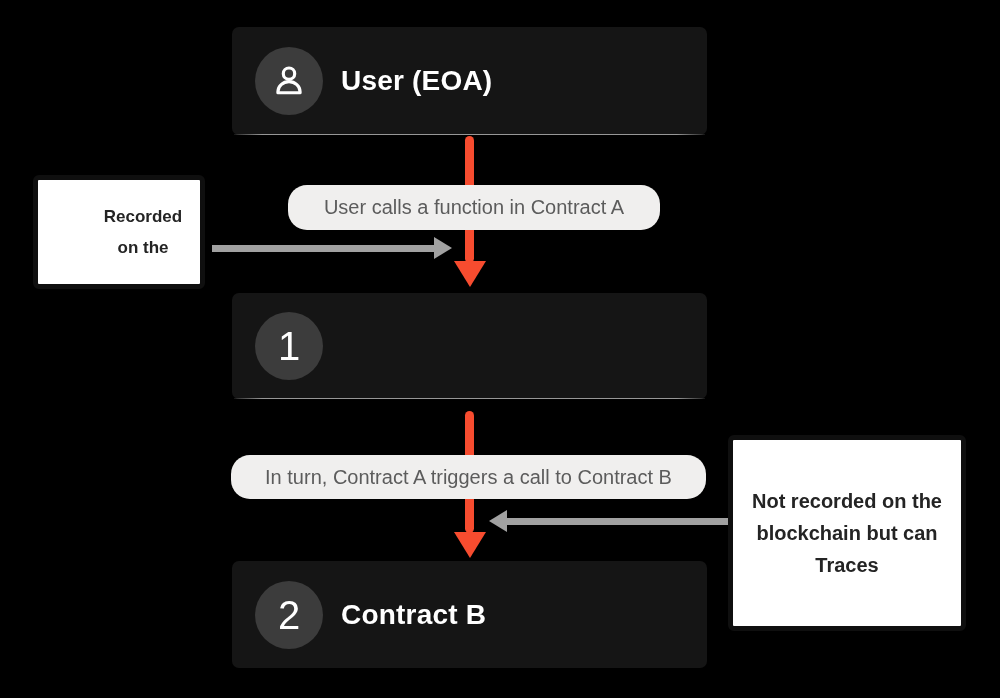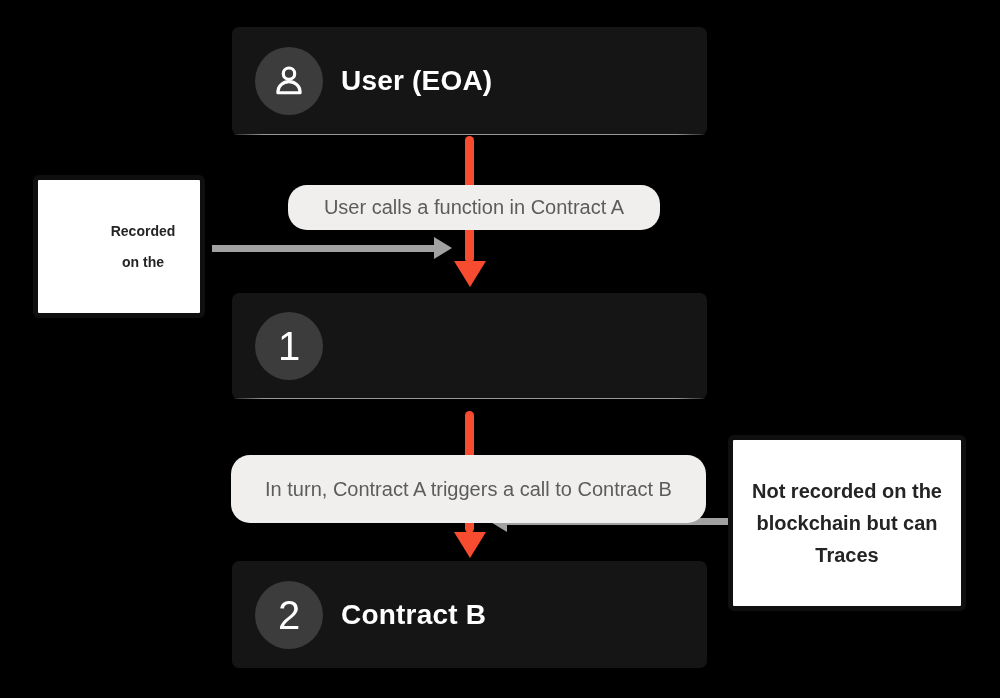--- a/index.html
+++ b/index.html
@@ -48,28 +48,28 @@
   .gline-left{left:212px;top:245px;width:223px;}
   .gline-right{left:507px;top:518px;width:221px;}
   .ghead{position:absolute;width:0;height:0;border-top:11px solid transparent;border-bottom:11px solid transparent;}
   .ghead-right-point{left:434px;top:237px;border-left:18px solid var(--arrow-gray);}
   .ghead-left-point{left:489px;top:510px;border-right:18px solid var(--arrow-gray);}
 
   
   .edge-label{position:absolute;background:var(--label-bg);color:var(--label-text);
         display:flex;align-items:center;justify-content:center;font-size:20px;font-weight:400;border-radius:19px;}
   .edge-label-1{left:288px;top:185px;width:372px;height:45px;}
-  .edge-label-2{left:231px;top:455px;width:475px;height:68px;}
+  .edge-label-2{left:231px;top:455px;width:475px;height:44px;}
 
   
   .annotation{position:absolute;background:var(--annotation-bg);border:5px solid var(--annotation-border);
         border-radius:6px;color:var(--annotation-text);font-weight:700;text-align:center;
         display:flex;flex-direction:column;align-items:center;justify-content:center;}
-  .annotation-left{left:33px;top:175px;width:172px;height:143px;font-size:14px;line-height:31px;padding-left:48px;}
-  .annotation-right{left:728px;top:435px;width:238px;height:176px;font-size:20px;line-height:32px;}
+  .annotation-left{left:33px;top:175px;width:172px;height:114px;font-size:17px;line-height:31px;padding-left:48px;}
+  .annotation-right{left:728px;top:435px;width:238px;height:196px;font-size:20px;line-height:32px;}
   .ann-line{white-space:nowrap;}
 </style>
 </head>
 <body>
 
 <div class="stage">
 
   <div class="annotation annotation-left">
     <div class="ann-line">Recorded</div>
     <div class="ann-line">on the</div>

